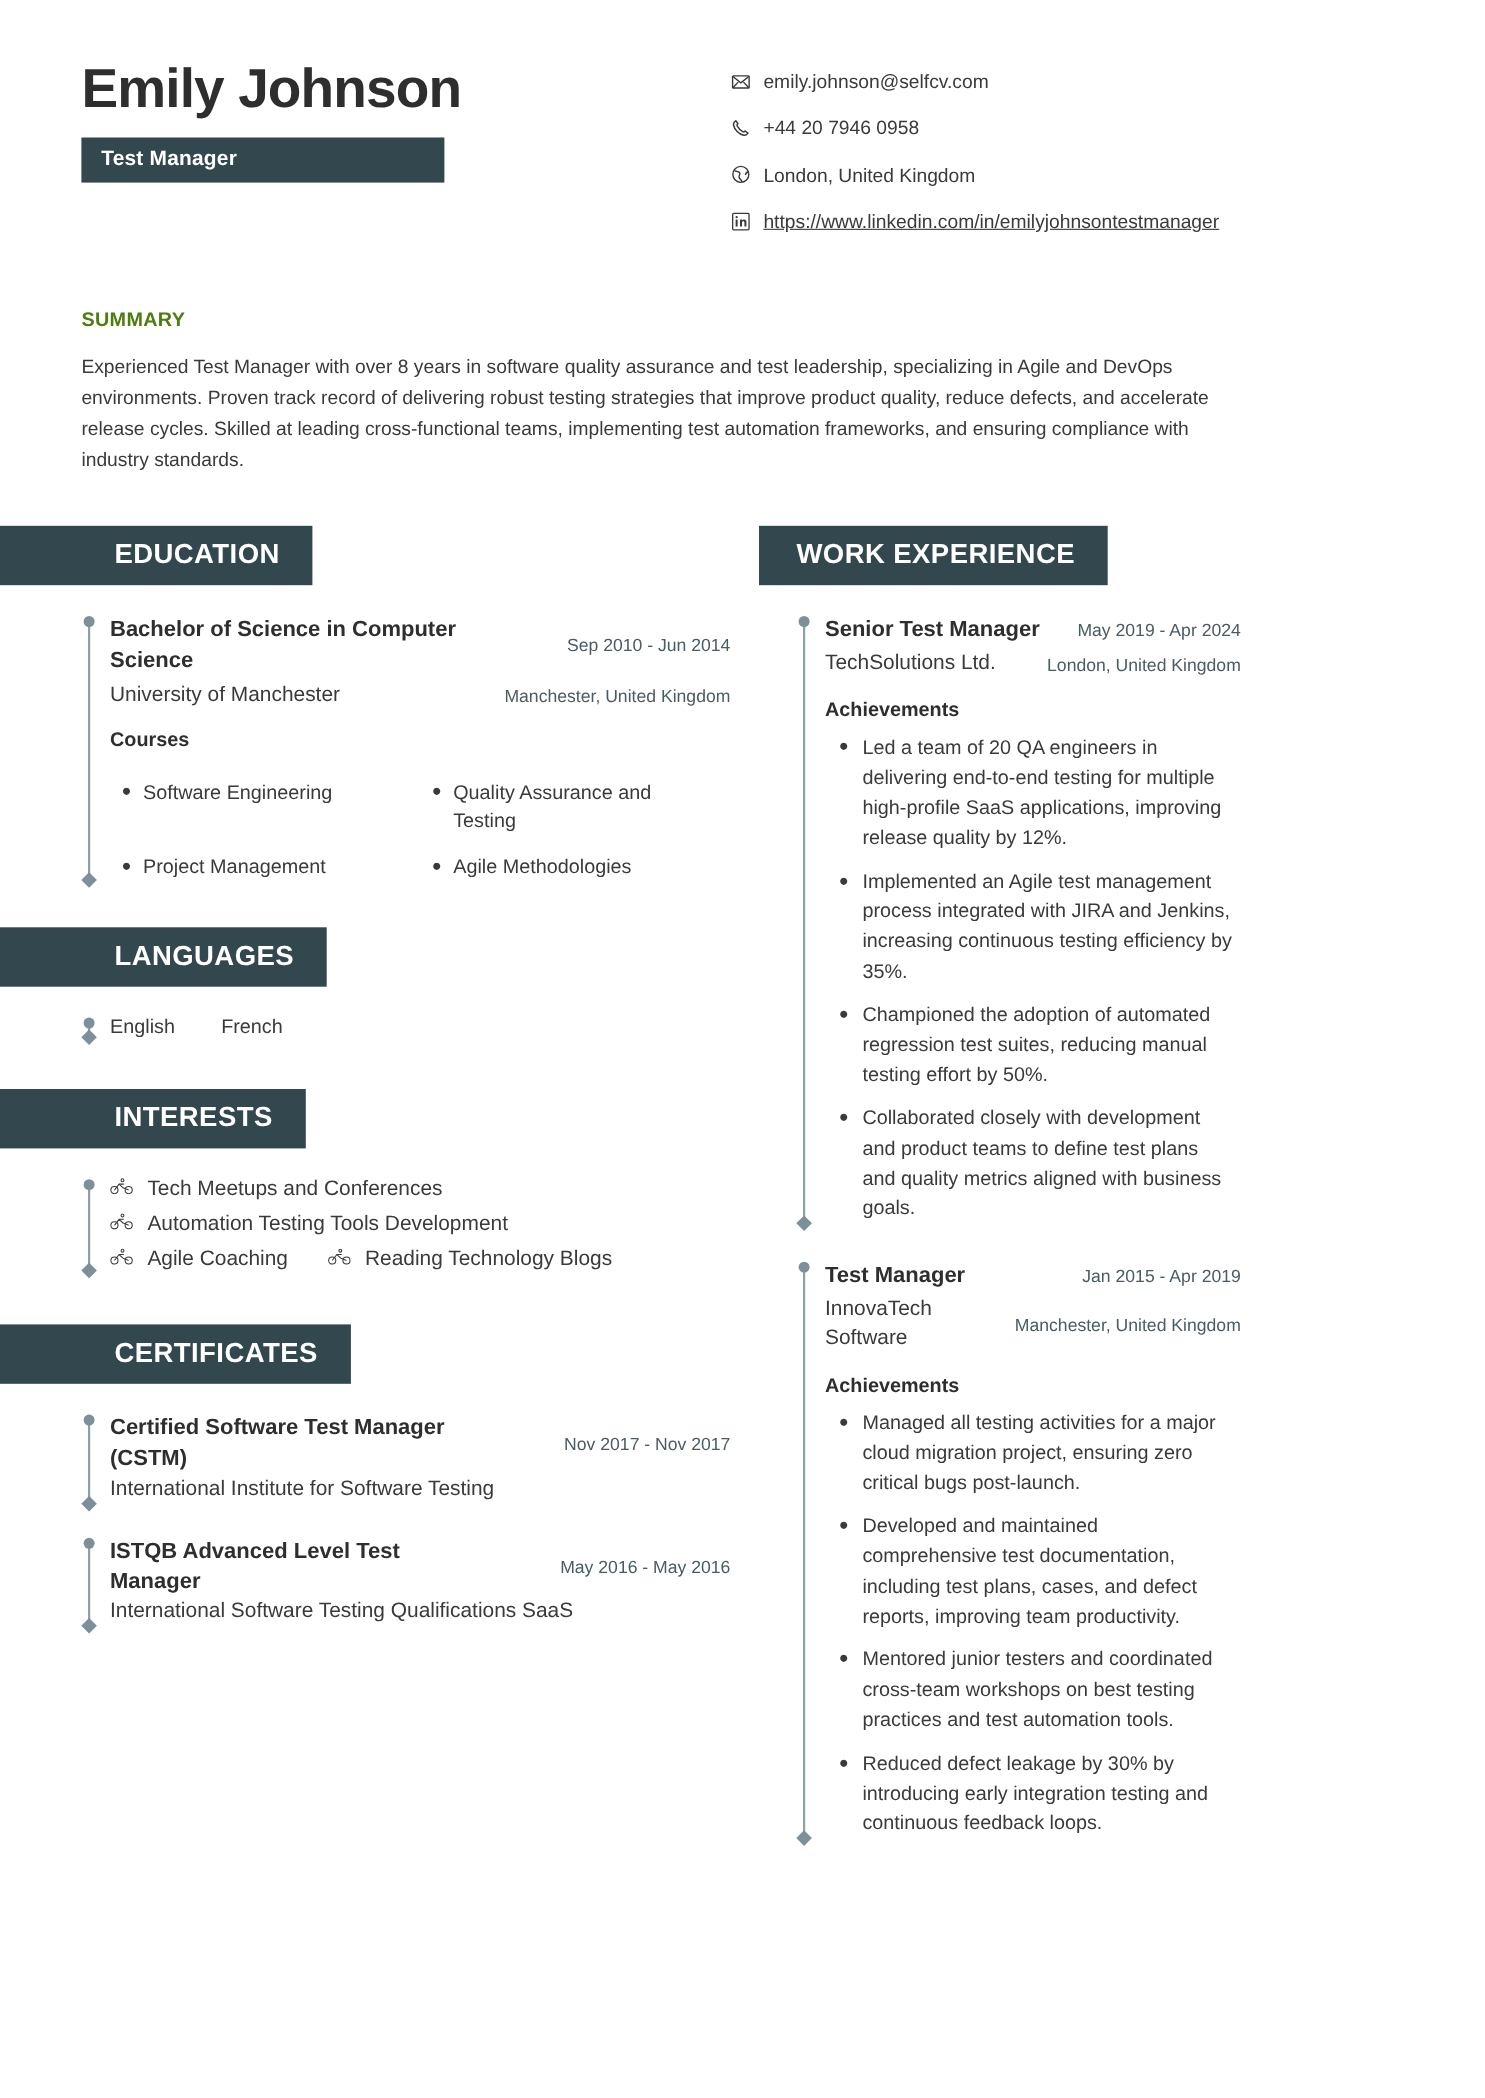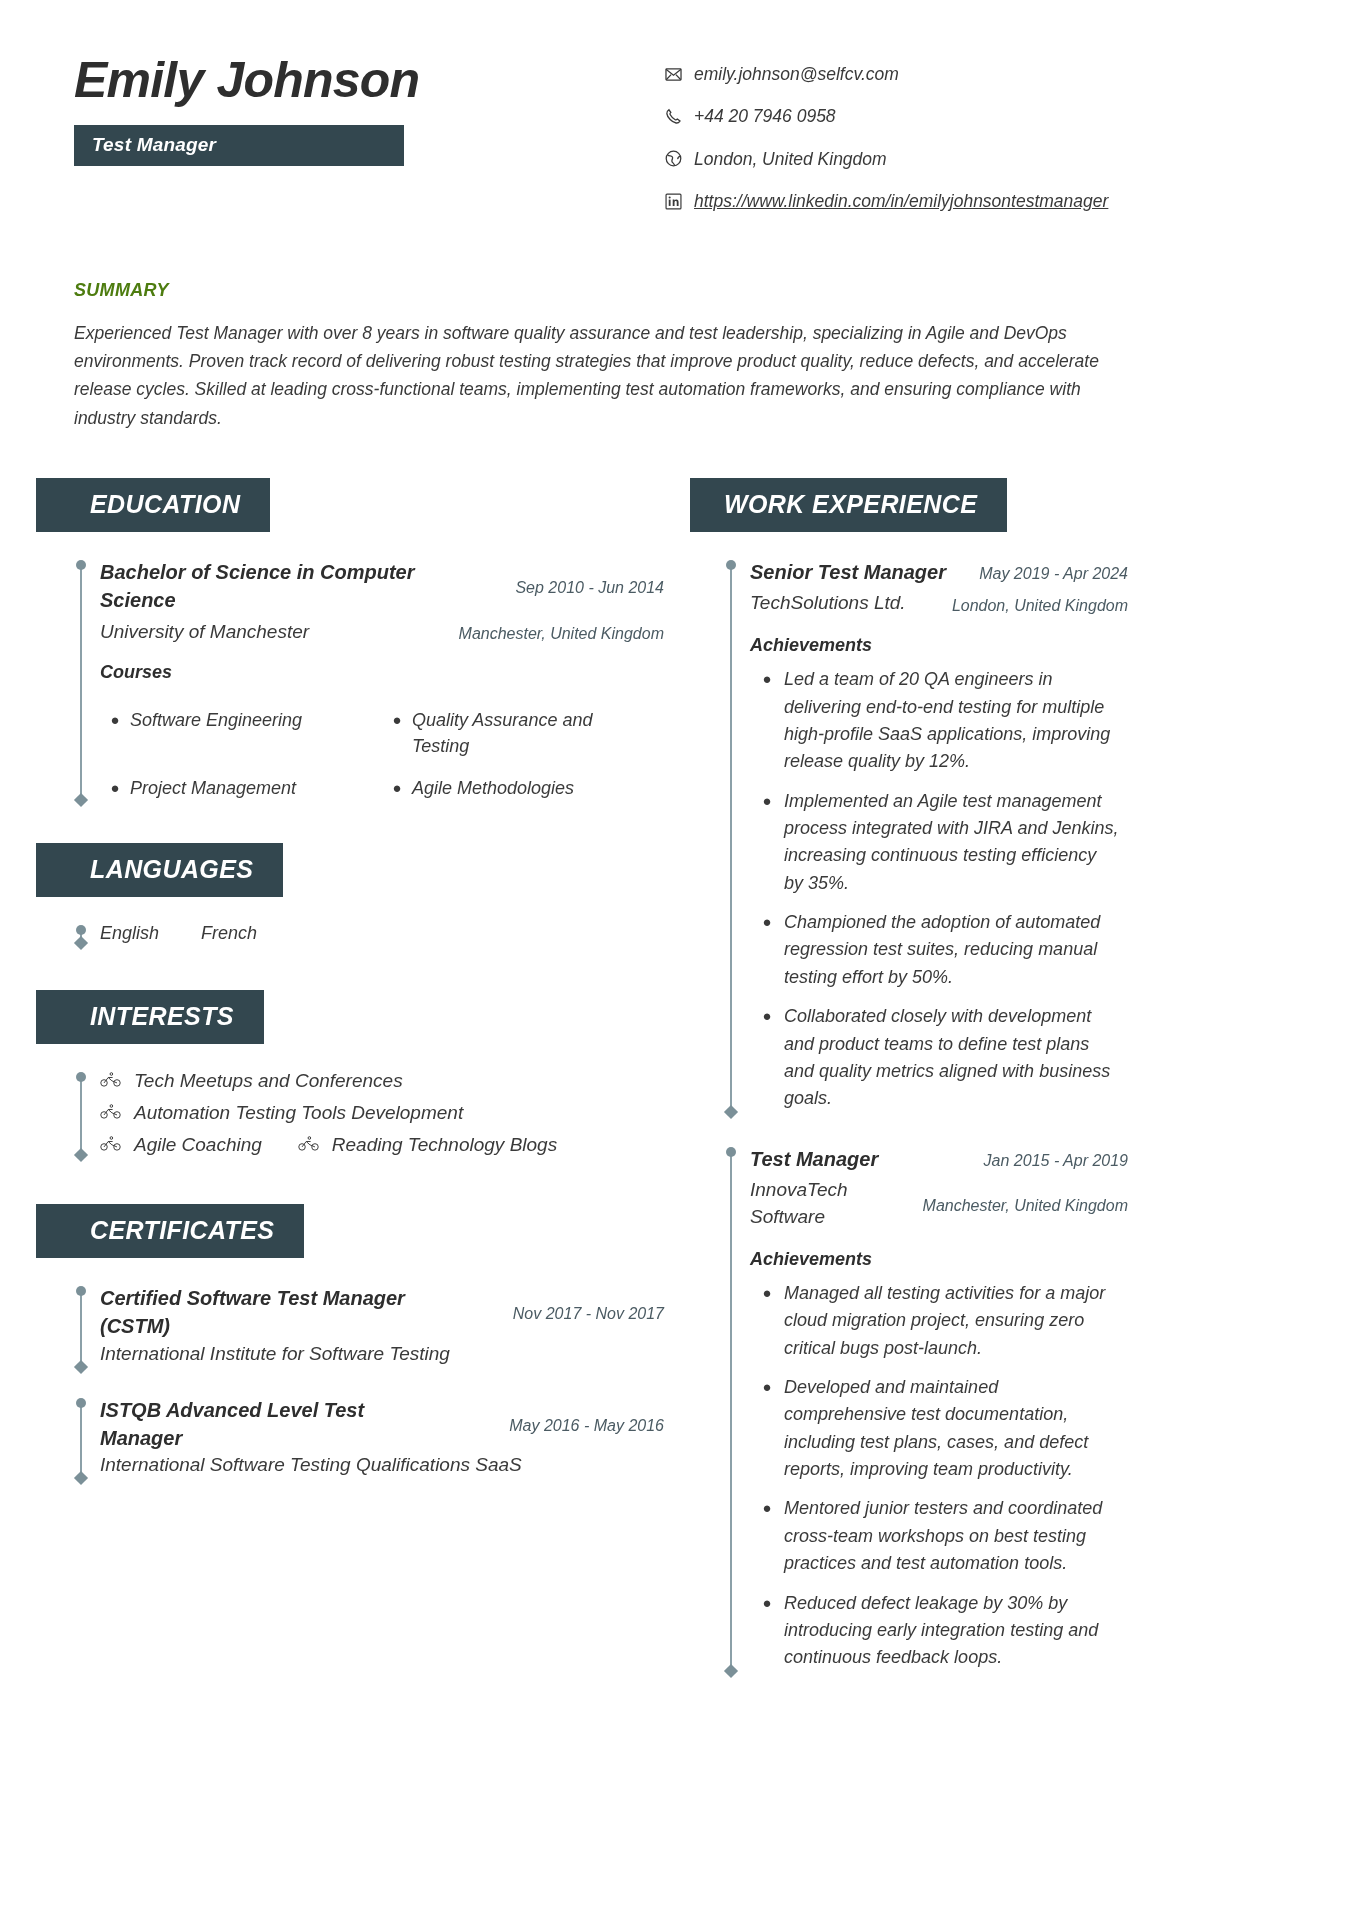--- a/index.html
+++ b/index.html
@@ -9,21 +9,20 @@
     background: #ffffff;
     font-family: "Liberation Sans", sans-serif;
     color: #2e2e2e;
   }
   .page {
     position: relative;
     width: 1202px;
     height: 1907px;
     padding: 0;
     overflow: hidden;
-    font-style: italic;
   }
 
   
   .header {
     display: flex;
     padding: 52px 74px 0 74px;
     align-items: flex-start;
   }
   .header-left { width: 520px; flex: 0 0 520px; }
   .name {
@@ -102,21 +101,21 @@
   .section-head {
     background: #33474f;
     color: #fff;
     font-size: 25px;
     font-weight: bold;
     letter-spacing: 0.4px;
     padding: 12px 30px 13px 0;
     display: inline-block;
     margin-bottom: 26px;
   }
-  .section-head.left-bleed { padding-left: 54px; margin-left: 36px; }
+  .section-head.left-bleed { padding-left: 104px; }
   .section-head.right-head { padding-left: 34px; margin-left: 0; }
 
   
   .entry {
     position: relative;
     padding-left: 26px;
     margin-bottom: 28px;
   }
   .entry .rail {
     position: absolute;

